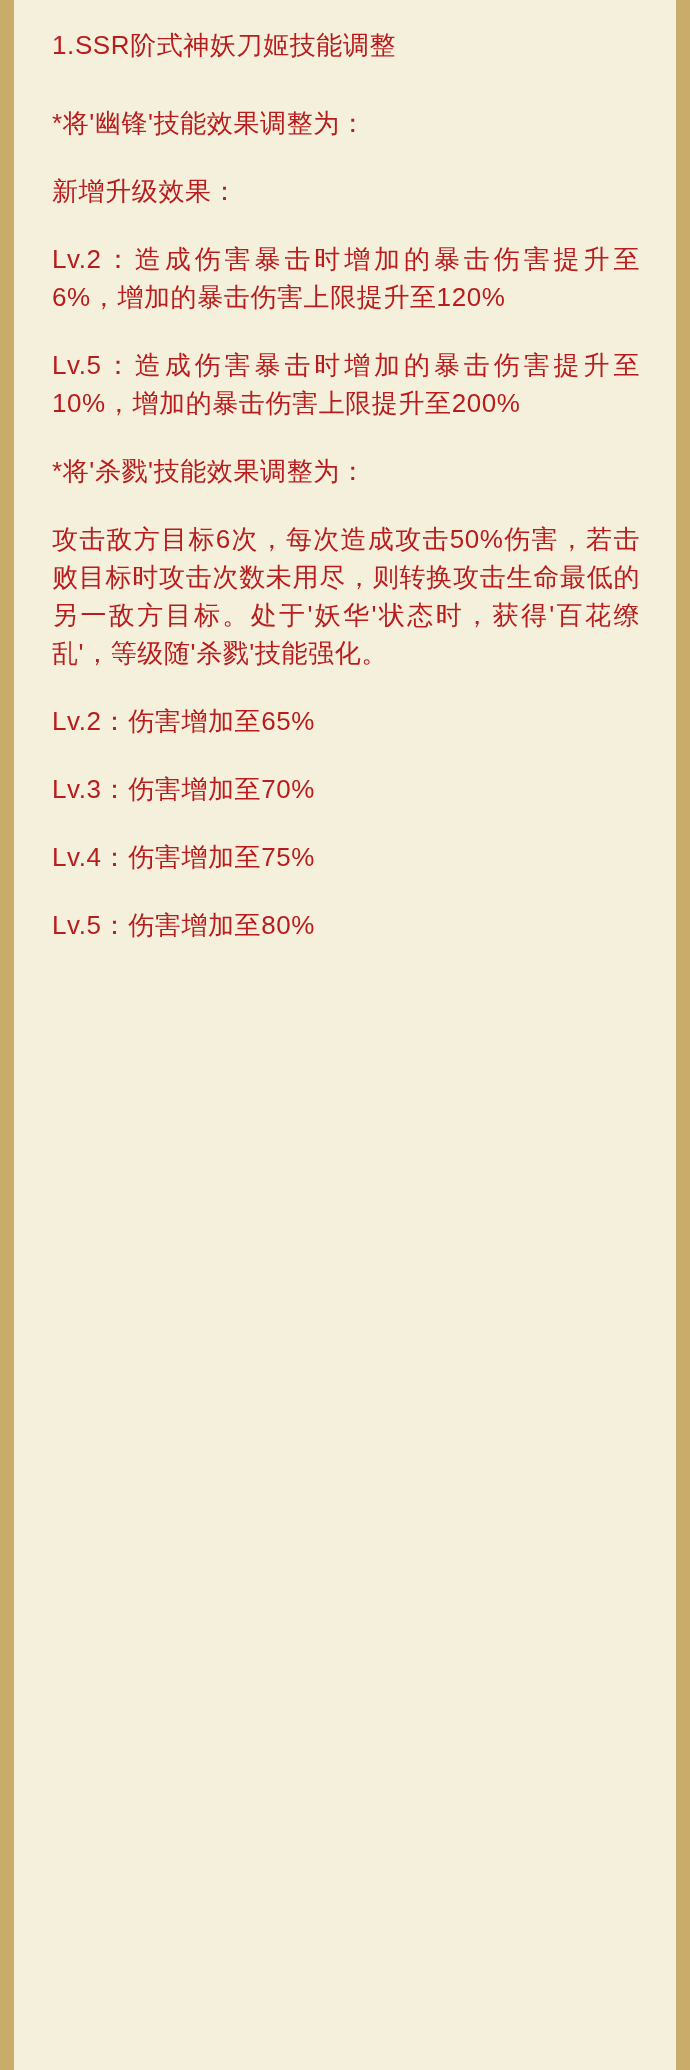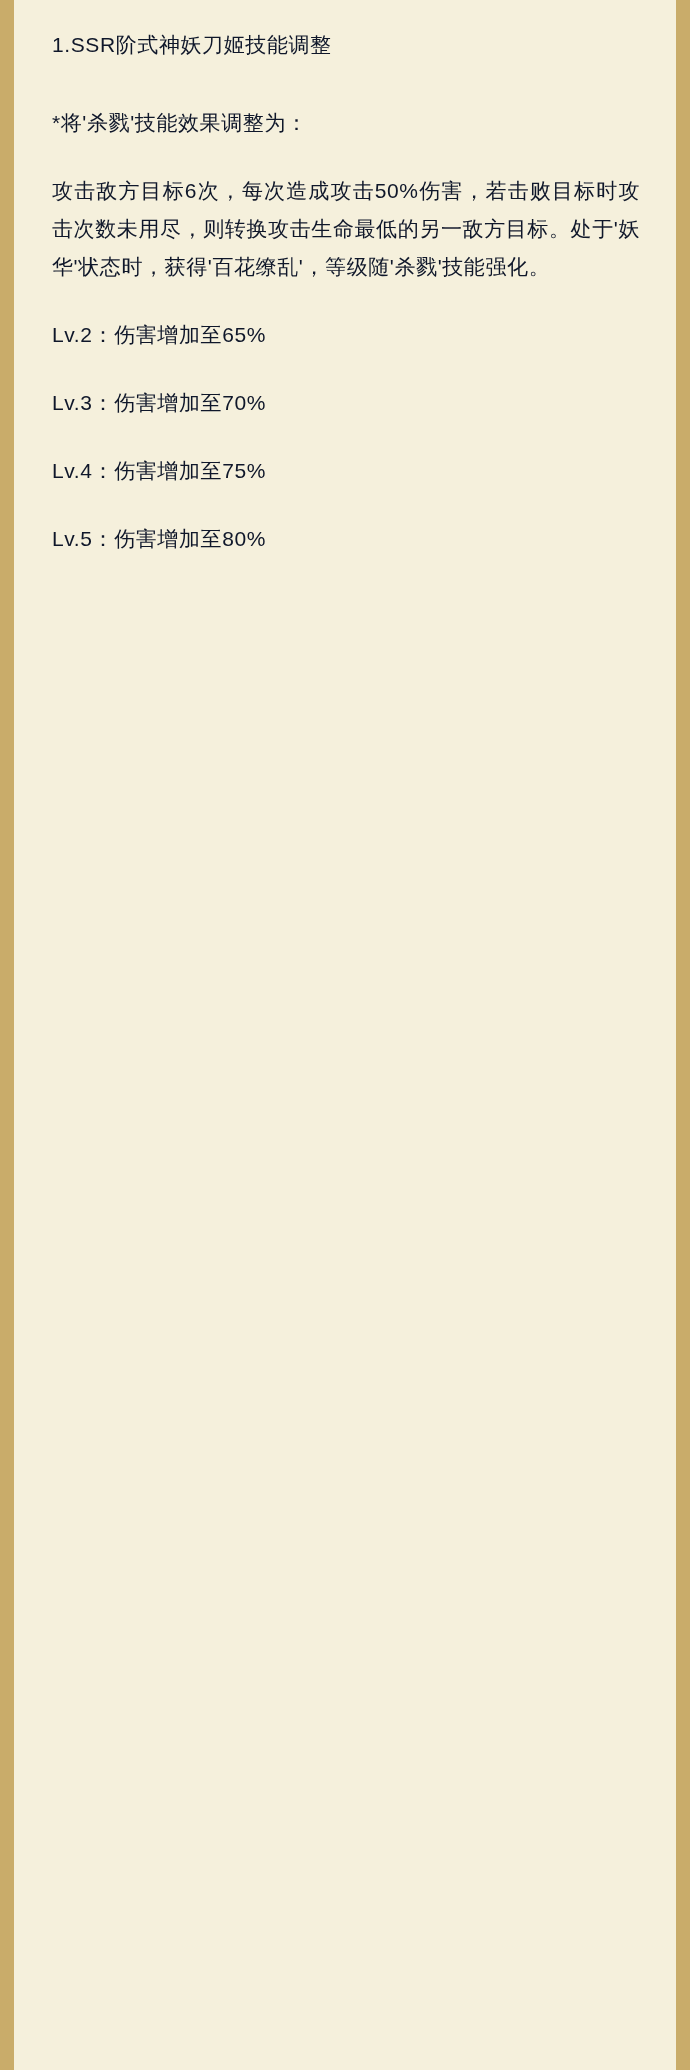--- a/index.html
+++ b/index.html
@@ -18,41 +18,45 @@
     min-height: 2070px;
     box-sizing: border-box;
     background: #f5f0dc;
     border-left: 14px solid #c9ac6a;
     border-right: 14px solid #c9ac6a;
   }
   .content {
     padding: 26px 36px 40px 38px;
   }
   .para {
-    color: #0f172a;
-    font-size: 21px;
+    color: #b91c1c;
+    font-size: 26px;
     line-height: 38px;
     letter-spacing: 0.6px;
     margin: 0 0 30px 0;
     text-align: justify;
     word-break: break-word;
   }
   .para.heading {
     margin-bottom: 40px;
   }
   .para:last-child {
     margin-bottom: 4px;
   }
 </style>
 </head>
 <body>
 
 <div class="page">
   <div class="content">
     <p class="para heading">1.SSR阶式神妖刀姬技能调整</p>
+    <p class="para">*将'幽锋'技能效果调整为：</p>
+    <p class="para">新增升级效果：</p>
+    <p class="para">Lv.2：造成伤害暴击时增加的暴击伤害提升至6%，增加的暴击伤害上限提升至120%</p>
+    <p class="para">Lv.5：造成伤害暴击时增加的暴击伤害提升至10%，增加的暴击伤害上限提升至200%</p>
     <p class="para">*将'杀戮'技能效果调整为：</p>
     <p class="para">攻击敌方目标6次，每次造成攻击50%伤害，若击败目标时攻击次数未用尽，则转换攻击生命最低的另一敌方目标。处于'妖华'状态时，获得'百花缭乱'，等级随'杀戮'技能强化。</p>
     <p class="para">Lv.2：伤害增加至65%</p>
     <p class="para">Lv.3：伤害增加至70%</p>
     <p class="para">Lv.4：伤害增加至75%</p>
     <p class="para">Lv.5：伤害增加至80%</p>
   </div>
 </div>
 
 </body></html>

